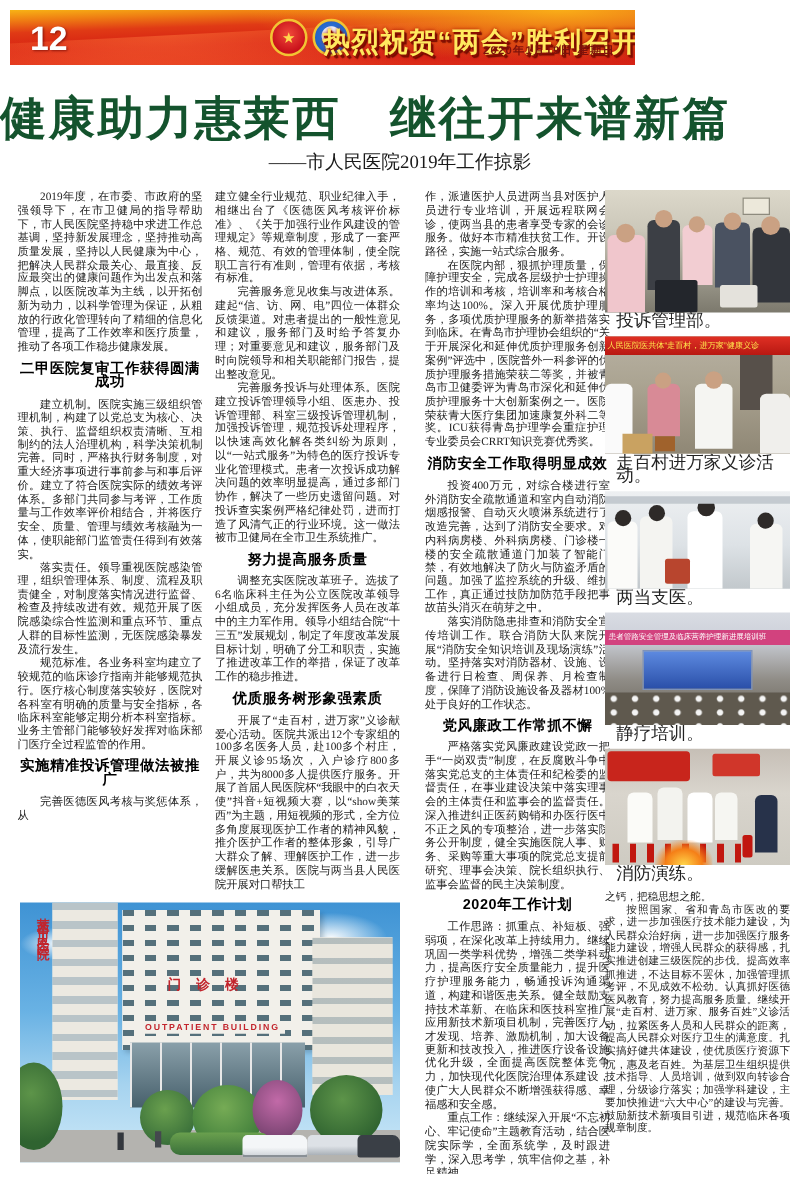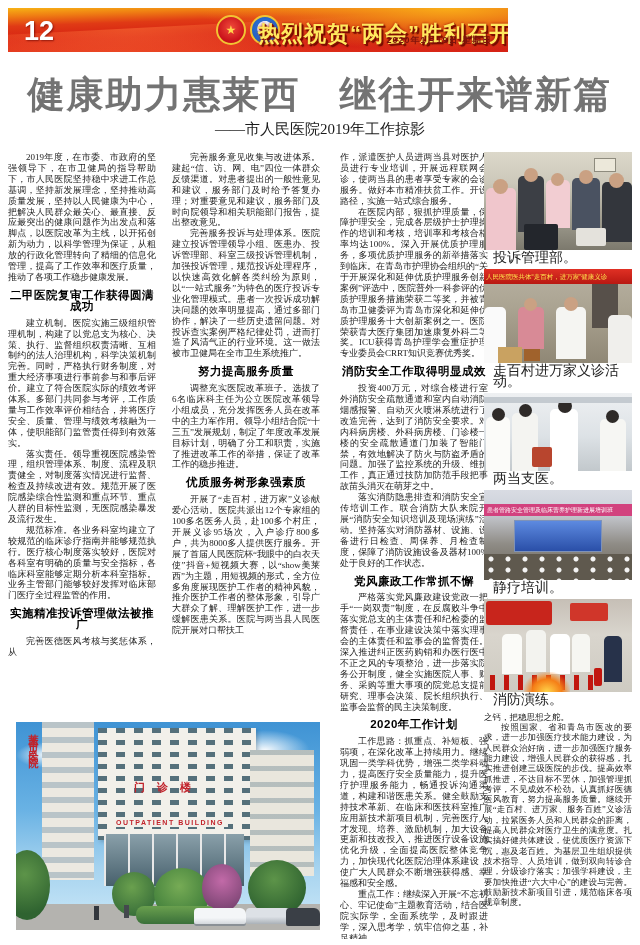--- a/index.html
+++ b/index.html
@@ -23,33 +23,33 @@
       display:flex; align-items:center; justify-content:center; font-size:13px; }
   .emblem.nat { background:radial-gradient(circle at 50% 40%, #f04a3a 0%, #c8101a 70%); color:#ffd84d; }
   .emblem.cppcc { background:radial-gradient(circle at 50% 45%, #fdfdfd 0%, #eef4ff 38%, #2a6fd4 42%, #1e4fa8 100%); color:#d42318; }
   .slogan { position:absolute; left:250px; top:11px; font-family:"Liberation Sans",sans-serif;
       font-weight:bold; font-size:22px; letter-spacing:1px; color:#ffe95e; white-space:nowrap;
       text-shadow:1px 1px 0 #8a0e00, 2px 2px 1px #6d0a00, 0 0 3px #a81500; }
   .date-line { position:absolute; right:16px; top:26px; font-family:"Liberation Sans",sans-serif;
       font-weight:bold; font-size:9px; color:#7c120c; letter-spacing:1px; }
 
   
-  .headline { position:absolute; left:0; top:70px; width:100%; text-align:center;
-      font-family:"Liberation Sans",sans-serif; font-weight:bold; font-size:37px; color:#737373; letter-spacing:2px; }
+  .headline { position:absolute; left:0; top:70px; width:100%; text-align:left;
+      font-family:"Liberation Sans",sans-serif; font-weight:bold; font-size:37px; color:#14532d; letter-spacing:2px; }
   .subhead { position:absolute; left:0; top:120px; width:100%; text-align:center;
       font-family:"Liberation Serif",serif; font-size:15px; color:#1a1a1a; }
 
   
   .col { position:absolute; top:152px; width:148px; font-size:9px; line-height:10.9px;
       text-align:justify; color:#1c1c1c; overflow:hidden; }
   .col p { margin:0; text-indent:2em; }
   .col p.noind { text-indent:0; }
   .sec { font-family:"Liberation Sans",sans-serif; font-weight:bold; font-size:11.5px;
       text-align:center; margin:7px 0 6px; color:#000; letter-spacing:.5px; }
-  #col1 { left:8px; height:566px; }
+  #col1 { left:14px; height:566px; }
   #col2 { left:172px; height:566px; }
   #col3 { left:340px; height:787px; }
   #col4 { left:484px; height:787px; font-size:8.5px; line-height:10.3px; }
 
   
   .fig { margin:0 0 5px; }
   .photo { position:relative; width:148px; overflow:hidden; }
   .cap { font-size:14px; color:#222; padding:3px 0 1px 9px; text-align:left; }
   .abs { position:absolute; }
 
@@ -126,20 +126,21 @@
     <p>2019年度，在市委、市政府的坚强领导下，在市卫健局的指导帮助下，市人民医院坚持稳中求进工作总基调，坚持新发展理念，坚持推动高质量发展，坚持以人民健康为中心，把解决人民群众最关心、最直接、反应最突出的健康问题作为出发点和落脚点，以医院改革为主线，以开拓创新为动力，以科学管理为保证，从粗放的行政化管理转向了精细的信息化管理，提高了工作效率和医疗质量，推动了各项工作稳步健康发展。</p>
     <div class="sec">二甲医院复审工作获得圆满成功</div>
     <p>建立机制。医院实施三级组织管理机制，构建了以党总支为核心、决策、执行、监督组织权责清晰、互相制约的法人治理机构，科学决策机制完善。同时，严格执行财务制度，对重大经济事项进行事前参与和事后评价。建立了符合医院实际的绩效考评体系。多部门共同参与考评，工作质量与工作效率评价相结合，并将医疗安全、质量、管理与绩效考核融为一体，使职能部门监管责任得到有效落实。</p>
     <p>落实责任。领导重视医院感染管理，组织管理体系、制度、流程及职责健全，对制度落实情况进行监督、检查及持续改进有效。规范开展了医院感染综合性监测和重点环节、重点人群的目标性监测，无医院感染暴发及流行发生。</p>
     <p>规范标准。各业务科室均建立了较规范的临床诊疗指南并能够规范执行。医疗核心制度落实较好，医院对各科室有明确的质量与安全指标，各临床科室能够定期分析本科室指标。业务主管部门能够较好发挥对临床部门医疗全过程监管的作用。</p>
     <div class="sec">实施精准投诉管理做法被推广</div>
     <p>完善医德医风考核与奖惩体系，从</p>
   </div>
 
   <div class="col" id="col2">
+    <p class="noind">建立健全行业规范、职业纪律入手，相继出台了《医德医风考核评价标准》、《关于加强行业作风建设的管理规定》等规章制度，形成了一套严格、规范、有效的管理体制，使全院职工言行有准则，管理有依据，考核有标准。</p>
     <p>完善服务意见收集与改进体系。建起“信、访、网、电”四位一体群众反馈渠道。对患者提出的一般性意见和建议，服务部门及时给予答复办理；对重要意见和建议，服务部门及时向院领导和相关职能部门报告，提出整改意见。</p>
     <p>完善服务投诉与处理体系。医院建立投诉管理领导小组、医患办、投诉管理部、科室三级投诉管理机制，加强投诉管理，规范投诉处理程序，以快速高效化解各类纠纷为原则，以“一站式服务”为特色的医疗投诉专业化管理模式。患者一次投诉成功解决问题的效率明显提高，通过多部门协作，解决了一些历史遗留问题。对投诉查实案例严格纪律处罚，进而打造了风清气正的行业环境。这一做法被市卫健局在全市卫生系统推广。</p>
     <div class="sec">努力提高服务质量</div>
     <p>调整充实医院改革班子。选拔了6名临床科主任为公立医院改革领导小组成员，充分发挥医务人员在改革中的主力军作用。领导小组结合院“十三五”发展规划，制定了年度改革发展目标计划，明确了分工和职责，实施了推进改革工作的举措，保证了改革工作的稳步推进。</p>
     <div class="sec">优质服务树形象强素质</div>
     <p>开展了“走百村，进万家”义诊献爱心活动。医院共派出12个专家组的100多名医务人员，赴100多个村庄，开展义诊95场次，入户诊疗800多户，共为8000多人提供医疗服务。开展了首届人民医院杯“我眼中的白衣天使”抖音+短视频大赛，以“show美莱西”为主题，用短视频的形式，全方位多角度展现医护工作者的精神风貌，推介医护工作者的整体形象，引导广大群众了解、理解医护工作，进一步缓解医患关系。医院与两当县人民医院开展对口帮扶工</p>
   </div>
 
   <div class="col" id="col3">
     <p class="noind">作，派遣医护人员进两当县对医护人员进行专业培训，开展远程联网会诊，使两当县的患者享受专家的会诊服务。做好本市精准扶贫工作。开设路径，实施一站式综合服务。</p>

